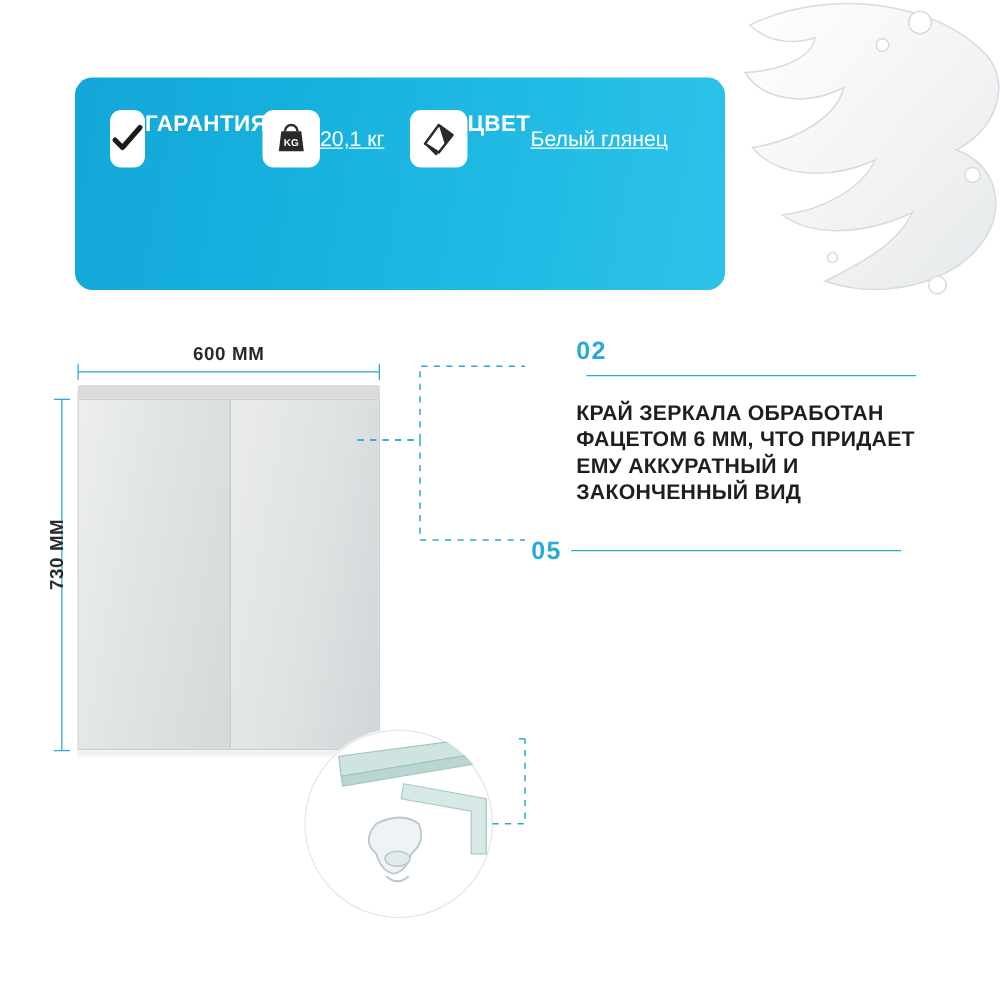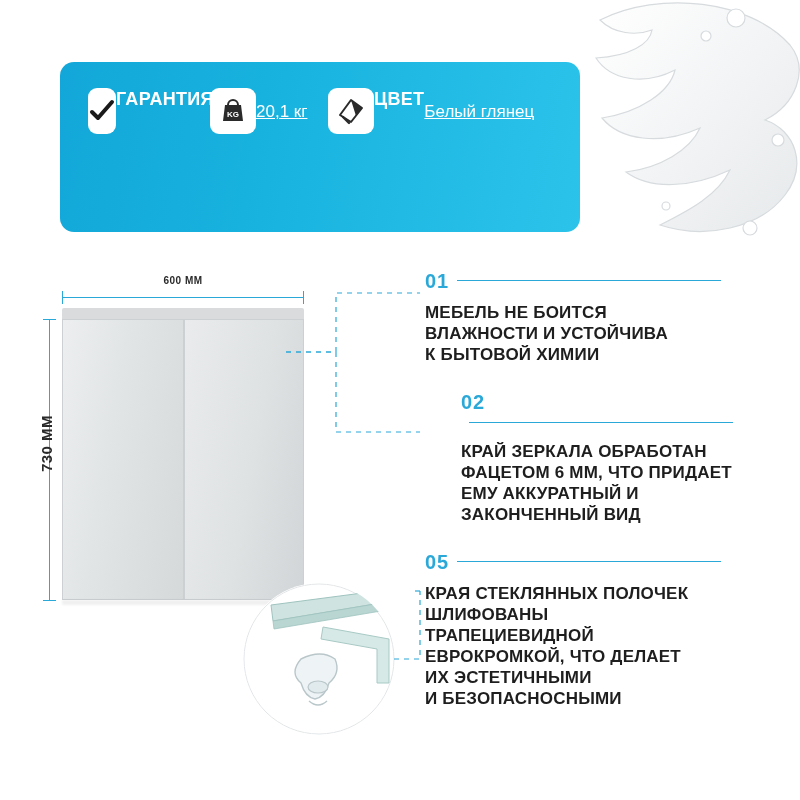--- a/index.html
+++ b/index.html
@@ -141,21 +141,21 @@
     background: #2aa8d8;
   }
   .dim-top-tick-l { left: 22px; }
   .dim-top-tick-r { left: 263px; }
   .dim-top-label {
     position: absolute;
     left: 22px;
     top: 0;
     width: 242px;
     text-align: center;
-    font-size: 10px;
+    font-size: 15px;
     font-weight: bold;
     color: #2a2a2a;
     letter-spacing: .5px;
   }
   .dim-left-line {
     position: absolute;
     left: 9px;
     top: 44px;
     width: 1px;
     height: 281px;
@@ -315,39 +315,27 @@
 
   <svg class="connectors">
     <path d="M286 352 L336 352 L336 293 L420 293" fill="none" stroke="#2aa8d8" stroke-width="1.2" stroke-dasharray="5,5"></path>
     <path d="M286 352 L336 352 L336 432 L420 432" fill="none" stroke="#2aa8d8" stroke-width="1.2" stroke-dasharray="5,5"></path>
     <path d="M394 659 L420 659 L420 591" fill="none" stroke="#2aa8d8" stroke-width="1.2" stroke-dasharray="5,5"></path>
     <path d="M415 591 L425 591" fill="none" stroke="#2aa8d8" stroke-width="1.2" stroke-dasharray="5,5"></path>
   </svg>
 
   <div class="items">
 
-    <div class="item" style="margin-bottom:26px;">
-      <span class="item-num">01</span><span class="item-rule"></span>
-      <div class="item-text">МЕБЕЛЬ НЕ БОИТСЯ
-ВЛАЖНОСТИ И УСТОЙЧИВА
-К БЫТОВОЙ ХИМИИ</div>
-    </div>
 
     <div class="item" style="margin-bottom:26px;margin-left:36px;">
       <span class="item-num">02</span><span class="item-rule"></span>
       <div class="item-text">КРАЙ ЗЕРКАЛА ОБРАБОТАН
 ФАЦЕТОМ 6 ММ, ЧТО ПРИДАЕТ
 ЕМУ АККУРАТНЫЙ И
 ЗАКОНЧЕННЫЙ ВИД</div>
     </div>
 
     <div class="item">
       <span class="item-num">05</span><span class="item-rule"></span>
-      <div class="item-text">КРАЯ СТЕКЛЯННЫХ ПОЛОЧЕК
-ШЛИФОВАНЫ
-ТРАПЕЦИЕВИДНОЙ
-ЕВРОКРОМКОЙ, ЧТО ДЕЛАЕТ
-ИХ ЭСТЕТИЧНЫМИ
-И БЕЗОПАСНОСНЫМИ</div>
     </div>
   </div>
 
 </div>
 
 </body></html>

